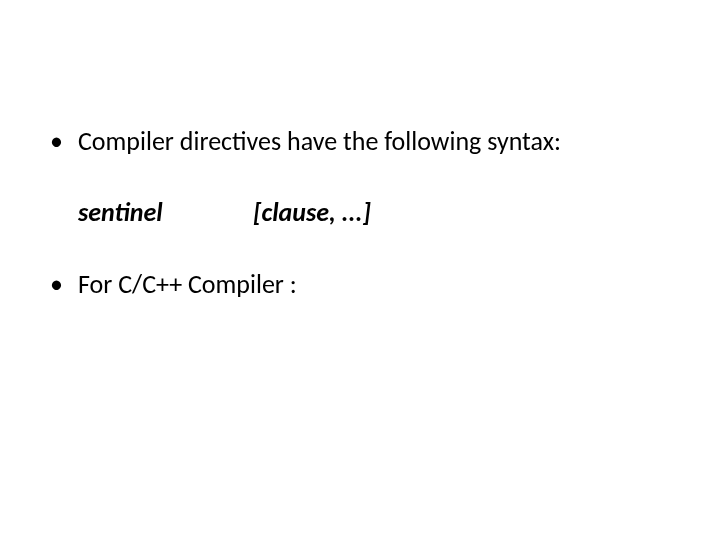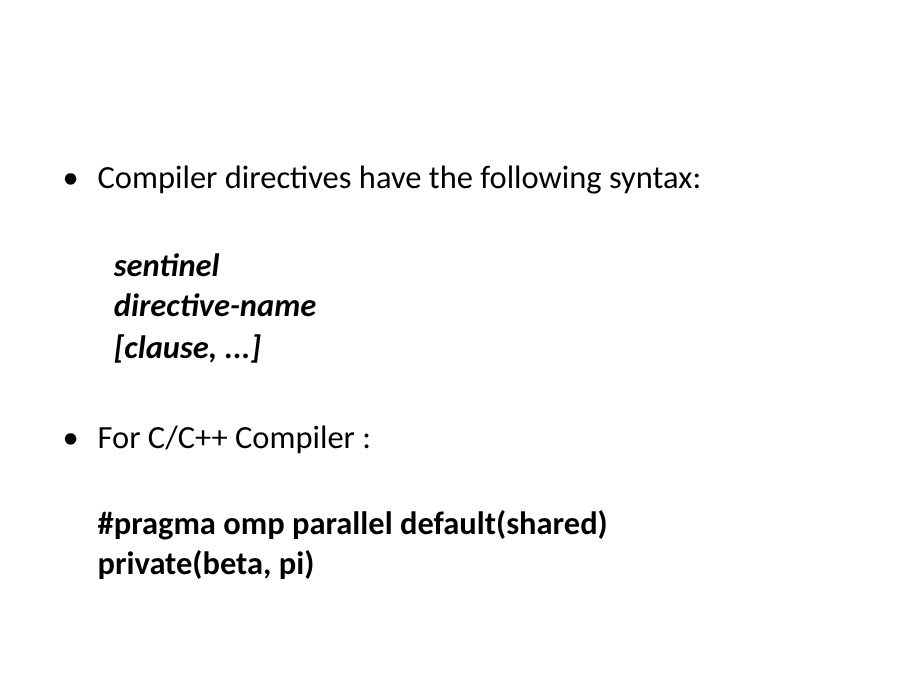--- a/index.html
+++ b/index.html
@@ -32,25 +32,24 @@
   }
   ul.top > li::before {
     content: "•";
     position: absolute;
     left: 10px;
     top: 0;
     font-size: 26px;
     line-height: 1.25;
   }
   .syntax-row {
-    margin: 38px 0 40px 51px;
+    margin: 38px 0 40px 38px;
     font-size: 26px;
     line-height: 1.25;
     display: flex;
-    flex-direction: column;
   }
   .syntax-row .col1 { width: 175px; font-weight: 700; font-style: italic; }
   .syntax-row .col2 { width: 240px; font-weight: 700; font-style: italic; }
   .syntax-row .col3 { font-weight: 700; font-style: italic; }
   .code-block {
     margin: 36px 0 0 38px;
     font-size: 26px;
     line-height: 1.25;
     font-weight: 700;
     max-width: 560px;
@@ -62,28 +61,23 @@
 <div class="slide">
 
   <ul class="top">
     <li>
       <span>Compiler directives have the following syntax:</span>
     </li>
   </ul>
 
   <div class="syntax-row">
     <span class="col1">sentinel</span>
-    <span class="col2">directive-name</span>
     <span class="col3">[clause, ...]</span>
   </div>
 
   <ul class="top">
     <li>
       <span>For C/C++ Compiler :</span>
     </li>
   </ul>
 
-  <div class="code-block">
-    <div>#pragma  omp  parallel  default(shared)</div>
-    <div>private(beta, pi)</div>
-  </div>
 
 </div>
 
 </body></html>

